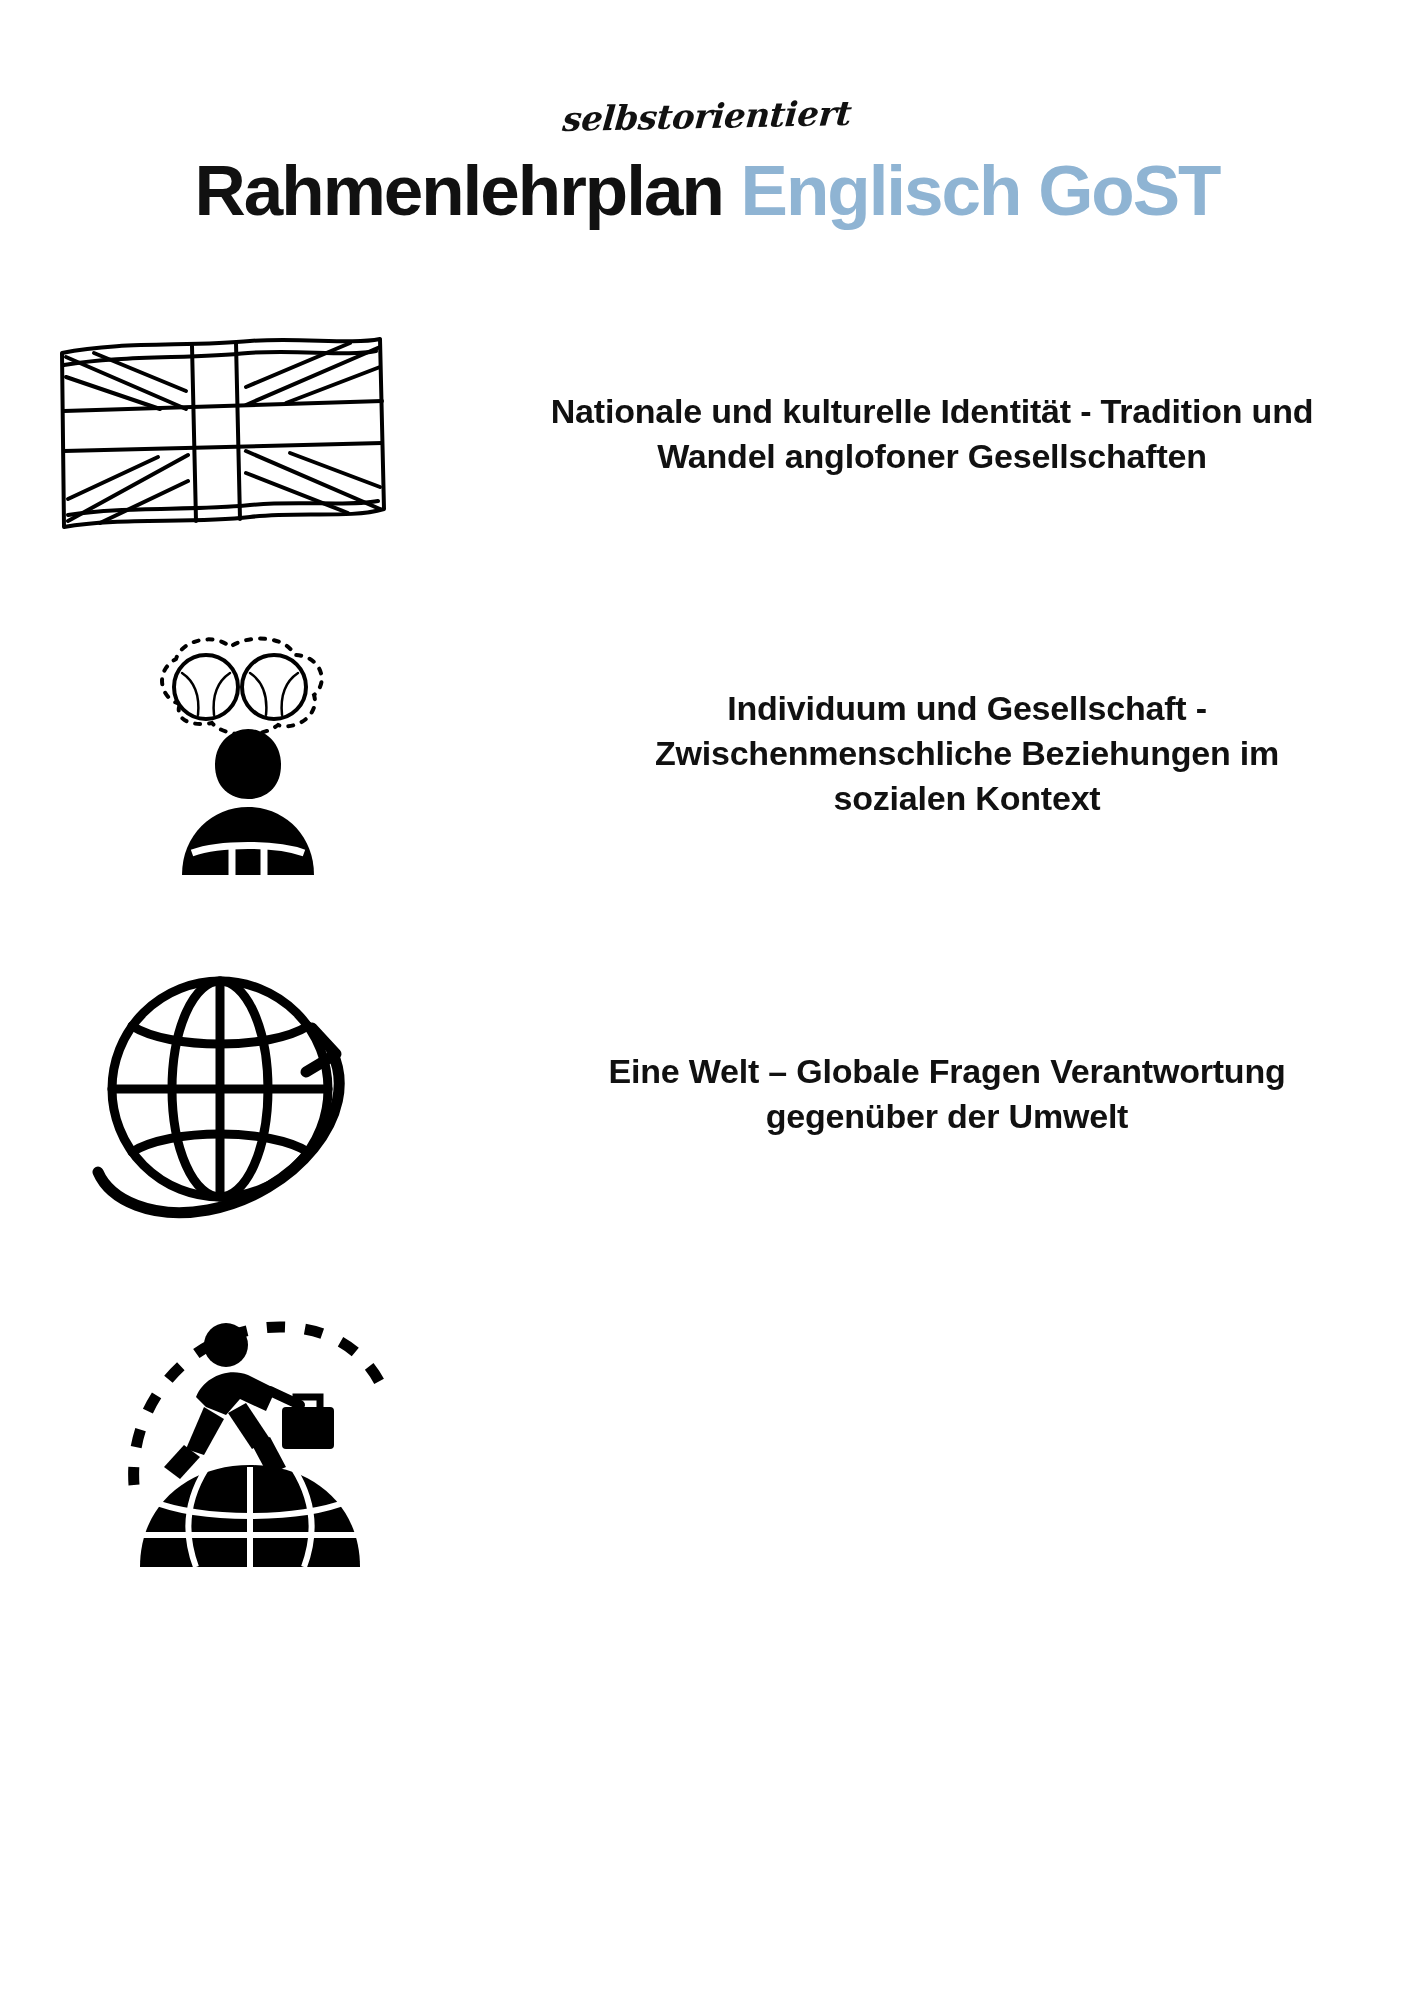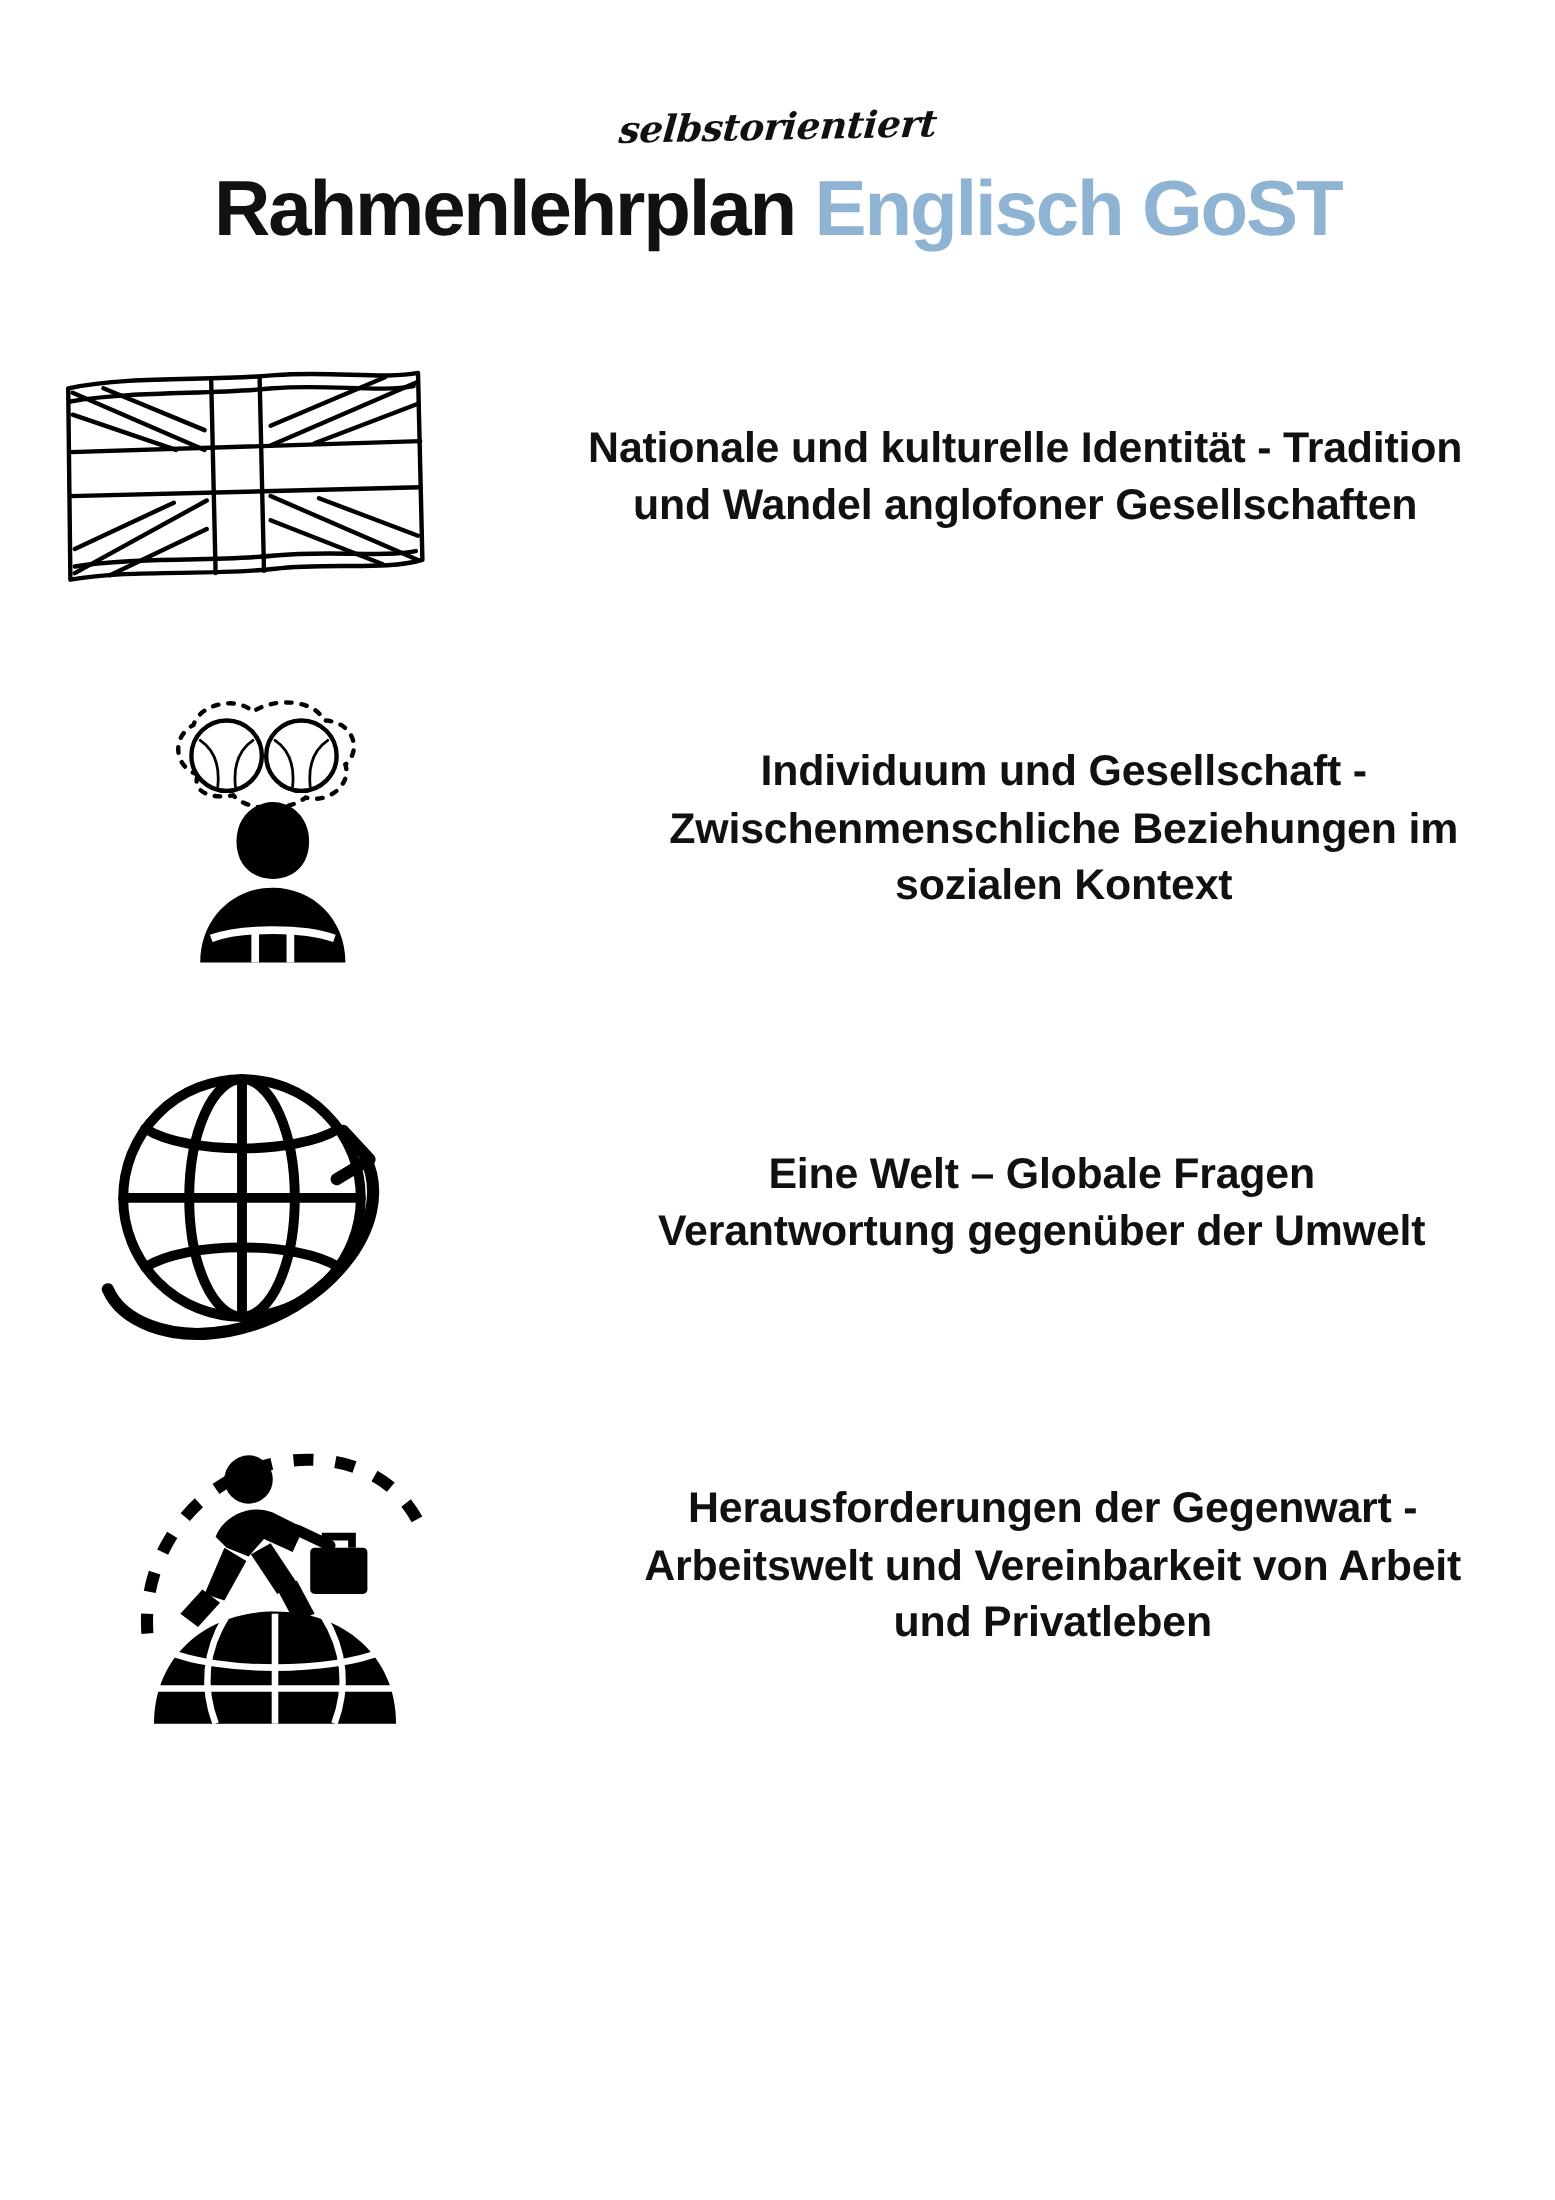--- a/index.html
+++ b/index.html
@@ -75,21 +75,21 @@
   .row-icon {
     width: 480px;
     min-width: 480px;
     display: flex;
     justify-content: center;
     align-items: center;
   }
   .row-text {
     flex: 1;
     text-align: center;
-    font-size: 39px;
+    font-size: 34px;
     font-weight: 800;
     line-height: 1.32;
     letter-spacing: -0.2px;
     color: #111111;
     padding-right: 20px;
   }
 
   .row-1 { height: 290px; }
   .row-2 { height: 350px; }
   .row-3 { height: 330px; justify-content: flex-end; }
@@ -224,17 +224,16 @@
           <path d="M40 288 C 40 226, 88 186, 150 186 C 212 186, 260 226, 260 288 Z" fill="#000"></path>
           <g stroke="#fff" stroke-width="6" fill="none">
             <path d="M150 188 L 150 288"></path>
             <path d="M52 222 C 100 242, 200 242, 248 222"></path>
             <path d="M42 256 L 258 256"></path>
             <path d="M106 190 C 86 222, 84 256, 96 288"></path>
             <path d="M194 190 C 214 222, 216 256, 204 288"></path>
           </g>
         </svg>
       </div>
-      <div class="row-text">Herausforderungen der Gegenwart - Arbeitswelt und Vereinbarkeit von Arbeit und Privatleben</div>
     </div>
 
   </div>
 </div>
 
 </body></html>

